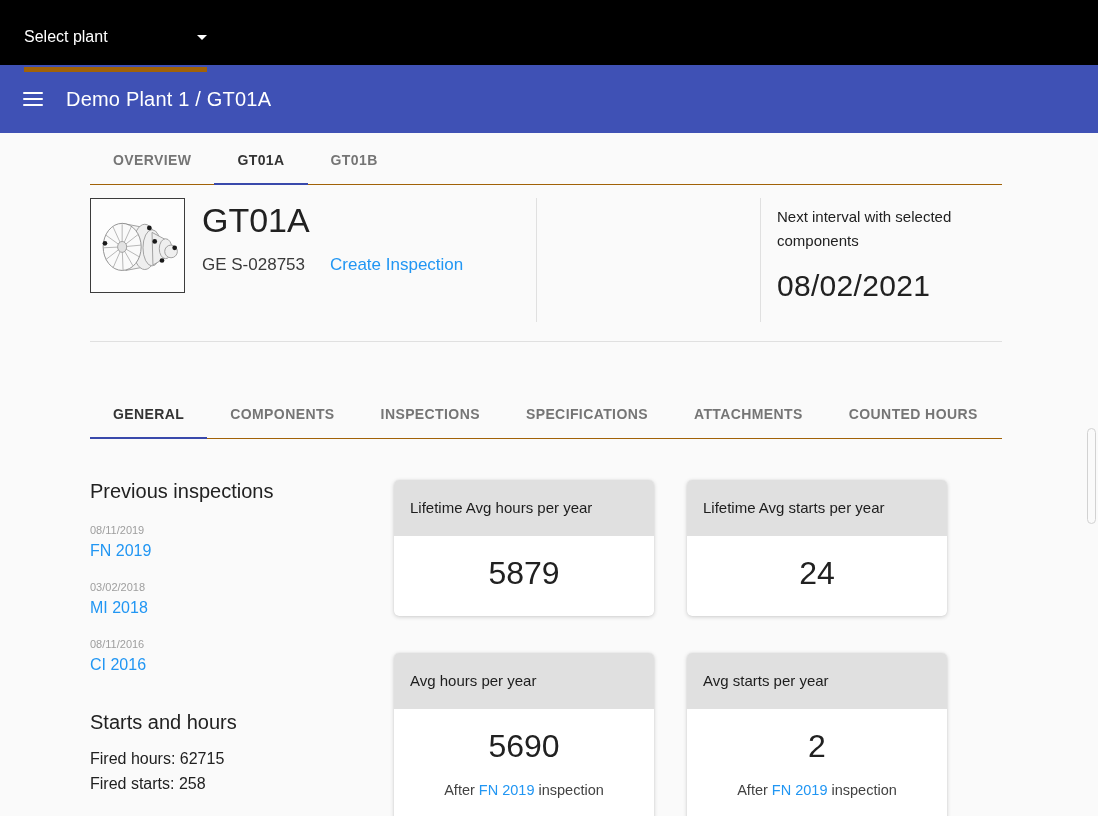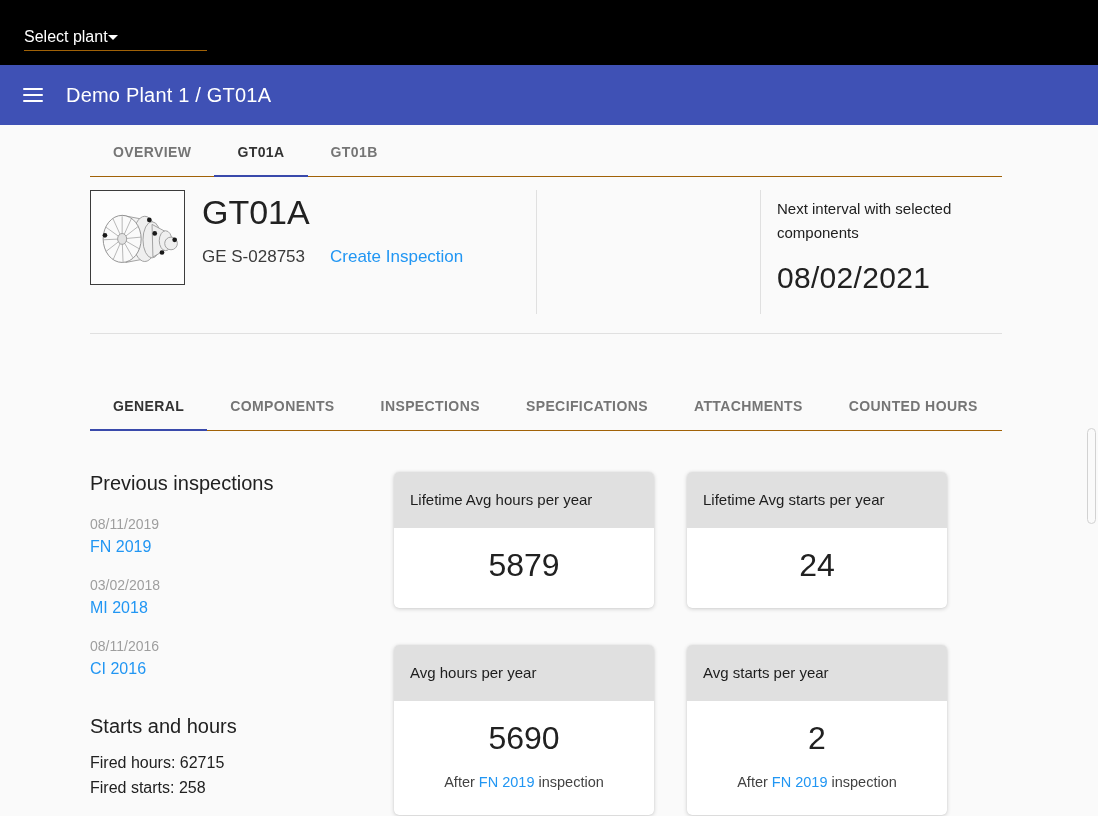--- a/index.html
+++ b/index.html
@@ -12,27 +12,27 @@
   
   .topbar { height:65px; background:#000; display:flex; align-items:flex-start;
             justify-content:space-between; padding:0 16px 0 24px; }
   .logo { display:flex; align-items:center; margin-top:6px; }
   .logo svg { width:60px; height:52px; display:block; }
   .logo-text { margin-left:2px; }
   .logo-title { color:#fff; font-size:27px; font-weight:bold; font-style:italic;
                 letter-spacing:.5px; line-height:1; }
   .logo-subtitle { color:#fff; font-size:11.5px; margin-top:3px; letter-spacing:.3px; }
   .plant-select { width:183px; margin-top:28px; color:#fff; font-size:16px;
-                  border-bottom:1px solid #a16207; padding-bottom:4px;
-                  display:flex; align-items:center; cursor:pointer; }
+                  border-bottom:5px solid #a16207; padding-bottom:21px;
+                  display:flex; align-items:center; justify-content:space-between; cursor:pointer; }
   .caret-down { width:0; height:0; border-left:5px solid transparent;
                 border-right:5px solid transparent; border-top:5px solid #fff; }
 
   
-  .bluebar { height:60px; background:#3f51b5; display:flex; align-items:center; padding:0 23px; }
+  .bluebar { height:68px; background:#3f51b5; display:flex; align-items:center; padding:0 23px; }
   .hamburger { width:20px; display:flex; flex-direction:column; gap:4px; cursor:pointer; }
   .hamburger span { display:block; height:2px; background:#fff; border-radius:1px; }
   .breadcrumb { color:#fff; font-size:20px; margin-left:23px; letter-spacing:.2px; }
 
   
   .container { width:912px; margin-left:90px; }
 
   
   .tabs { display:flex; border-bottom:1px solid #a16207; height:50px; }
   .tabs.first { margin-top:2px; }
@@ -59,21 +59,21 @@
   .profile-right { flex:1; padding-left:16px; padding-top:7px; }
   .next-label { font-size:15px; color:#212121; line-height:24px; width:175px; }
   .next-date { font-size:30px; color:#212121; margin-top:16px; letter-spacing:.3px; }
 
   .tabs.second { margin-top:47px; }
 
   
   .content { display:flex; margin-top:41px; }
   .aside { width:304px; }
   .aside-heading { font-size:20px; font-weight:400; color:#212121; }
-  .insp-date { font-size:14px; color:#9e9e9e; margin-top:21px; }
+  .insp-date { font-size:11px; color:#9e9e9e; margin-top:21px; }
   .insp-link { font-size:16px; margin-top:6px; }
   .starts-heading { margin-top:37px; }
   .fired { font-size:16px; color:#212121; margin-top:13px; line-height:24px; }
   .fired.second { margin-top:1px; }
 
   .cards { display:grid; grid-template-columns:260px 260px; column-gap:33px; row-gap:37px;
            align-content:start; }
   .card { background:#fff; border-radius:5px; overflow:hidden; align-self:start;
           box-shadow:0 1px 4px rgba(0,0,0,.18), 0 0 1px rgba(0,0,0,.12); }
   .card-header { background:#e0e0e0; padding:19px 16px 20px; font-size:15px; color:#1d1d1d; }

